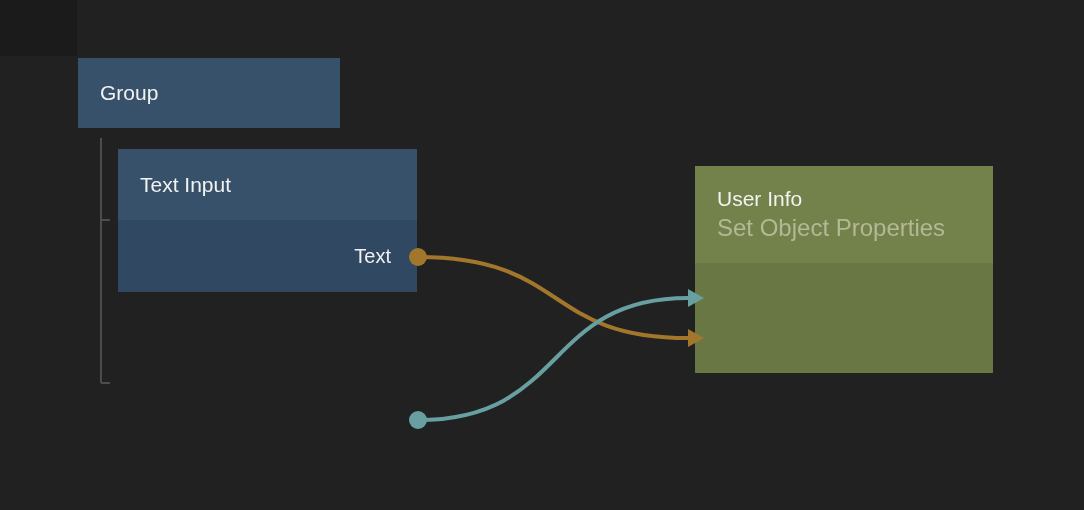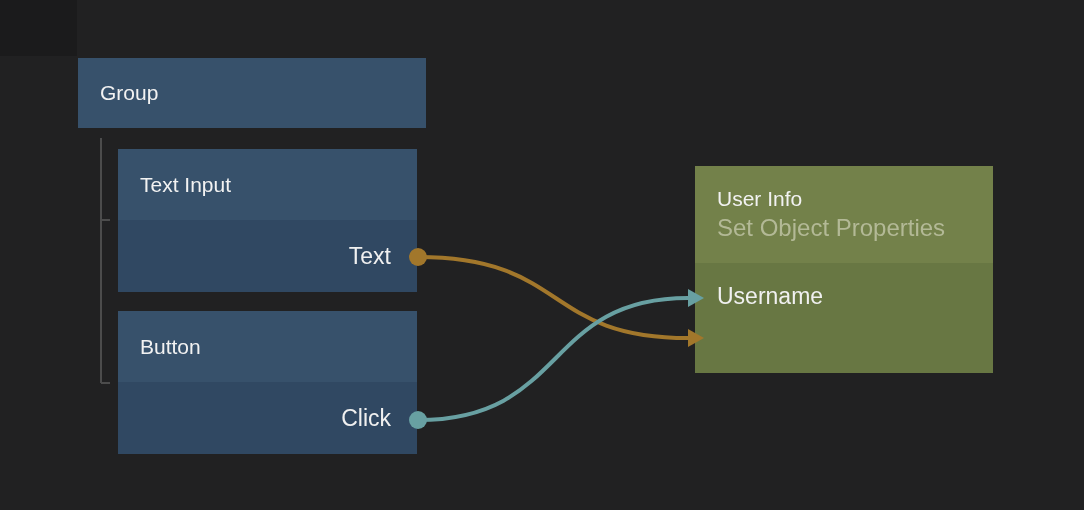--- a/index.html
+++ b/index.html
@@ -7,24 +7,24 @@
     width:1084px;height:510px;overflow:hidden;
     font-family:"Liberation Sans","DejaVu Sans",sans-serif;
     -webkit-font-smoothing:antialiased;
   }
   .canvas{position:relative;width:1084px;height:510px;background:#212122;}
   .corner-shade{position:absolute;left:0;top:0;width:77px;height:56px;background:#1b1b1c;}
 
   .node{position:absolute;color:#f2f2f2;}
   .node-title{font-size:21px;color:#f2f2f2;white-space:nowrap;}
   .node-subtitle{font-size:24px;white-space:nowrap;}
-  .port-label{font-size:23px;color:#f0f0f0;white-space:nowrap;}
+  .port-label{font-size:20px;color:#f0f0f0;white-space:nowrap;}
 
   
-  #node-group{left:78px;top:58px;width:348px;height:70px;
+  #node-group{left:78px;top:58px;width:262px;height:70px;
     display:flex;align-items:center;padding:0 22px;box-sizing:border-box;}
 
   
   .blue-node{width:299px;}
   .blue-node .hdr{height:71px;display:flex;align-items:center;
     padding:4px 22px;box-sizing:border-box;}
   .blue-node .bod{height:72px;display:flex;align-items:center;
     justify-content:flex-end;padding-right:26px;box-sizing:border-box;}
   #node-text-input{left:118px;top:149px;}
   #node-button{left:118px;top:311px;}
@@ -56,38 +56,27 @@
 
   <div class="node blue-node" id="node-text-input">
     <div class="hdr" style="background: rgb(55, 81, 107);">
       <span class="node-title">Text Input</span>
     </div>
     <div class="bod" style="background: rgb(48, 72, 98);">
       <span class="port-label">Text</span>
     </div>
   </div>
 
-  <div class="node blue-node" id="node-button">
-    <div class="hdr" style="background: rgb(55, 81, 107);">
-      <span class="node-title">Button</span>
-    </div>
-    <div class="bod" style="background: rgb(48, 72, 98);">
-      <span class="port-label">Click</span>
-    </div>
-  </div>
 
   <div class="node" id="node-user-info">
     <div class="hdr" style="background: rgb(115, 129, 74);">
       <span class="node-title">User Info</span>
       <span class="node-subtitle" style="color: rgb(179, 185, 150);">Set Object Properties</span>
     </div>
     <div class="bod" style="background: rgb(104, 119, 67);">
-      <div class="port-row">
-        <span class="port-label">Username</span>
-      </div>
     </div>
   </div>
 
   <svg class="wire-layer" width="1084" height="510" viewBox="0 0 1084 510" xmlns="http://www.w3.org/2000/svg">
 
     <path class="tree-line" d="M101 138 V383 M101 220 H110 M101 383 H110" style="stroke: rgb(76, 76, 76);"></path>
 
     <path class="wire" d="M418 257 C568 257 543 338 688 338" style="stroke: rgb(162, 119, 43);"></path>
     <path d="M688 329 L704 338 L688 347 Z" style="fill: rgb(162, 119, 43);"></path>
     <circle cx="418" cy="257" r="9" style="fill: rgb(162, 119, 43);"></circle>

